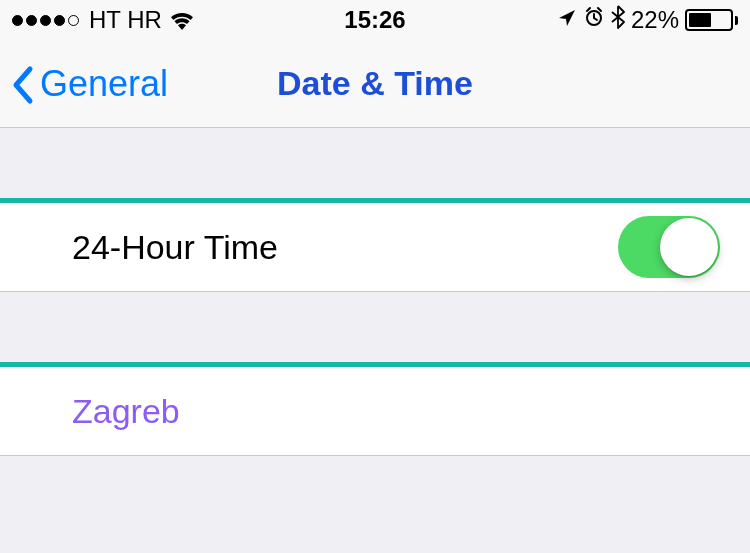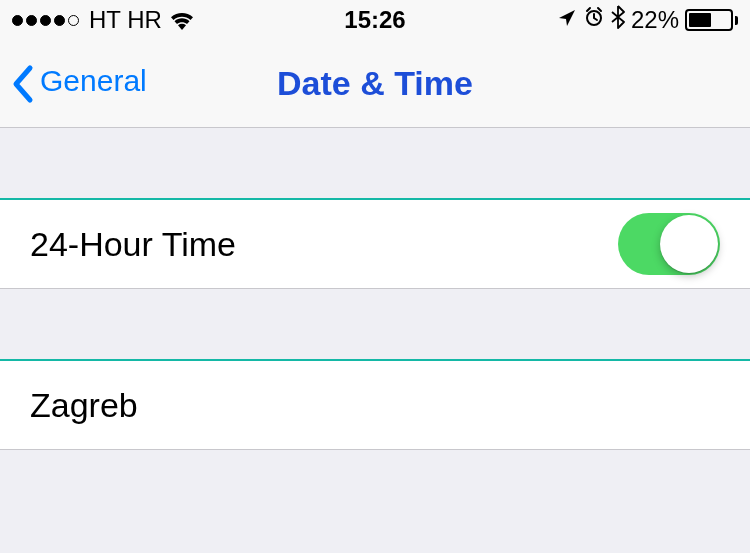--- a/index.html
+++ b/index.html
@@ -89,23 +89,23 @@
       height: 88px;
       background: #f8f8f8;
       border-bottom: 1px solid #c8c7cc;
       display: flex;
       align-items: center;
       position: relative;
       padding: 0 10px;
     }
     .back-button {
       display: flex;
-      align-items: flex-start;
+      align-items: flex-end;
       color: #007aff;
-      font-size: 30px;
+      font-size: 36px;
       gap: 6px;
       cursor: pointer;
     }
     .chevron-left {
       width: 24px;
       height: 40px;
     }
     .nav-title {
       position: absolute;
       left: 50%;
@@ -114,22 +114,23 @@
       font-weight: 600;
       color: #1d4ed8;
     }
 
     
     .group-spacer {
       height: 70px;
     }
     .group {
       background: #fff;
-      border-top: 2px solid #14b8a6;
+      border-top: 5px solid #14b8a6;
       border-bottom: 1px solid #c8c7cc;
+      padding-left: 42px;
     }
     .row {
       min-height: 88px;
       display: flex;
       align-items: center;
       justify-content: space-between;
       padding: 0 30px;
       position: relative;
     }
     .row + .row::before {
@@ -140,21 +141,21 @@
       right: 0;
       height: 1px;
       background: #c8c7cc;
     }
     .row-label {
       font-size: 34px;
       color: #000;
     }
     .row-value {
       font-size: 34px;
-      color: #000000;
+      color: #8b5cf6;
     }
 
     
     .toggle {
       width: 102px;
       height: 62px;
       border-radius: 31px;
       position: relative;
       cursor: pointer;
     }

